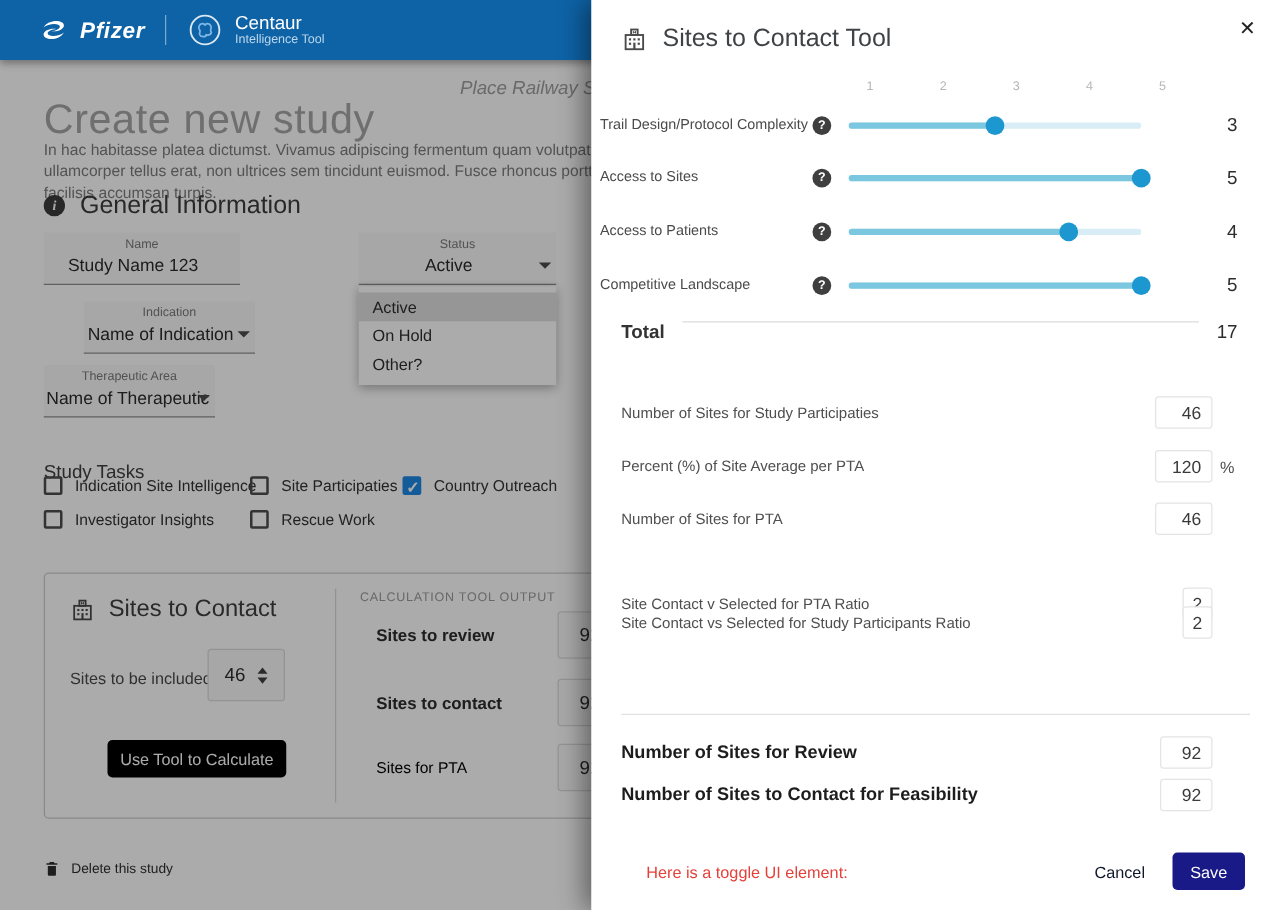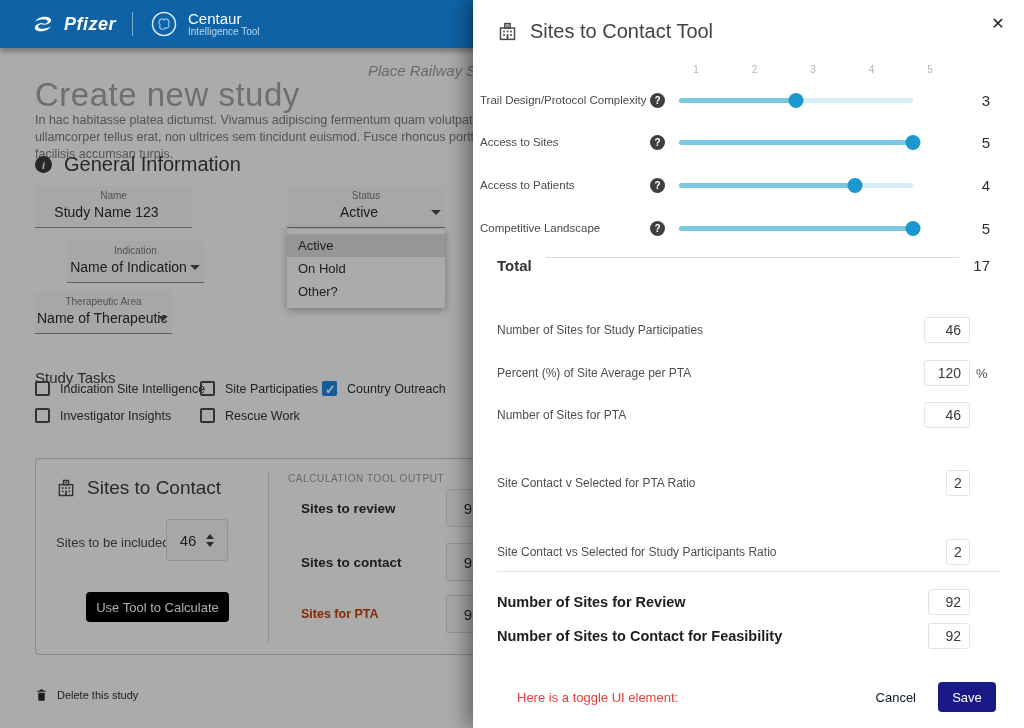--- a/index.html
+++ b/index.html
@@ -51,21 +51,21 @@
   .spin-val { font-size:15px; color:#2e2e2e; }
   .spin { display:flex; flex-direction:column; gap:3px; cursor:pointer; }
   .spin .up { width:0;height:0;border-left:4px solid transparent;border-right:4px solid transparent;border-bottom:5px solid #3f3f3f; }
   .spin .dn { width:0;height:0;border-left:4px solid transparent;border-right:4px solid transparent;border-top:5px solid #3f3f3f; }
   .calc-btn { position:absolute; left:50px; top:133px; width:143px; height:30px; background:#000000; color:#fff; border:none;
     border-radius:4px; font-size:13px; font-family:"Liberation Sans", sans-serif; cursor:pointer; }
   .vdiv { position:absolute; left:232px; top:12px; bottom:12px; width:1px; background:#d9d9d9; }
   .out-head { position:absolute; left:252px; top:14px; font-size:10px; letter-spacing:.6px; color:#9b9b9b; text-transform:uppercase; }
   .out-row { position:absolute; left:265px; width:320px; height:38px; display:flex; align-items:center; }
   .out-label { width:110px; font-size:13.5px; font-weight:700; color:#2d2d2d; }
-  .out-label.plain { font-weight:700; font-size:12.5px; color:#c2410c; }
+  .out-label.plain { font-weight:400; font-size:12.5px; color:#000000; }
   .out-box { margin-left:35px; width:70px; height:38px; border:1px solid #dcdcdc; border-radius:3px; background:#fbfbfb;
     display:flex; align-items:center; justify-content:center; gap:10px; }
   .delete-row { position:absolute; left:35px; top:640px; display:flex; align-items:center; gap:9px; font-size:11px; color:#2e2e2e; cursor:pointer; }
 
   .dim-overlay { position:absolute; left:0; top:48px; width:1024px; height:680px; background:rgba(0,0,0,0.33); z-index:55; }
 
   
   .modal { position:absolute; left:473px; top:0; width:551px; height:728px; background:#fff; z-index:100;
     box-shadow:-5px 0 20px rgba(0,0,0,0.45); }
   .m-title { position:absolute; left:24px; top:20px; display:flex; align-items:center; gap:12px; font-size:20px; color:#3f4346; }
@@ -359,21 +359,21 @@
       <span class="flabel2">Number of Sites for PTA</span>
       <span class="numbox w46">46</span>
       <span class="unit"></span>
     </div>
 
     <div class="frow" style="top:469px;">
       <span class="flabel2">Site Contact v Selected for PTA Ratio</span>
       <span class="numbox small">2</span>
       <span class="unit"></span>
     </div>
-    <div class="frow" style="top:538px;">
+    <div class="frow" style="top:484px;">
       <span class="flabel2">Site Contact vs Selected for Study Participants Ratio</span>
       <span class="numbox small">2</span>
       <span class="unit"></span>
     </div>
 
     <div class="m-divider"></div>
 
     <div class="frow" style="top:588px;justify-content:space-between;">
       <span class="flabel2 bold">Number of Sites for Review</span>
       <span class="numbox w42">92</span>

